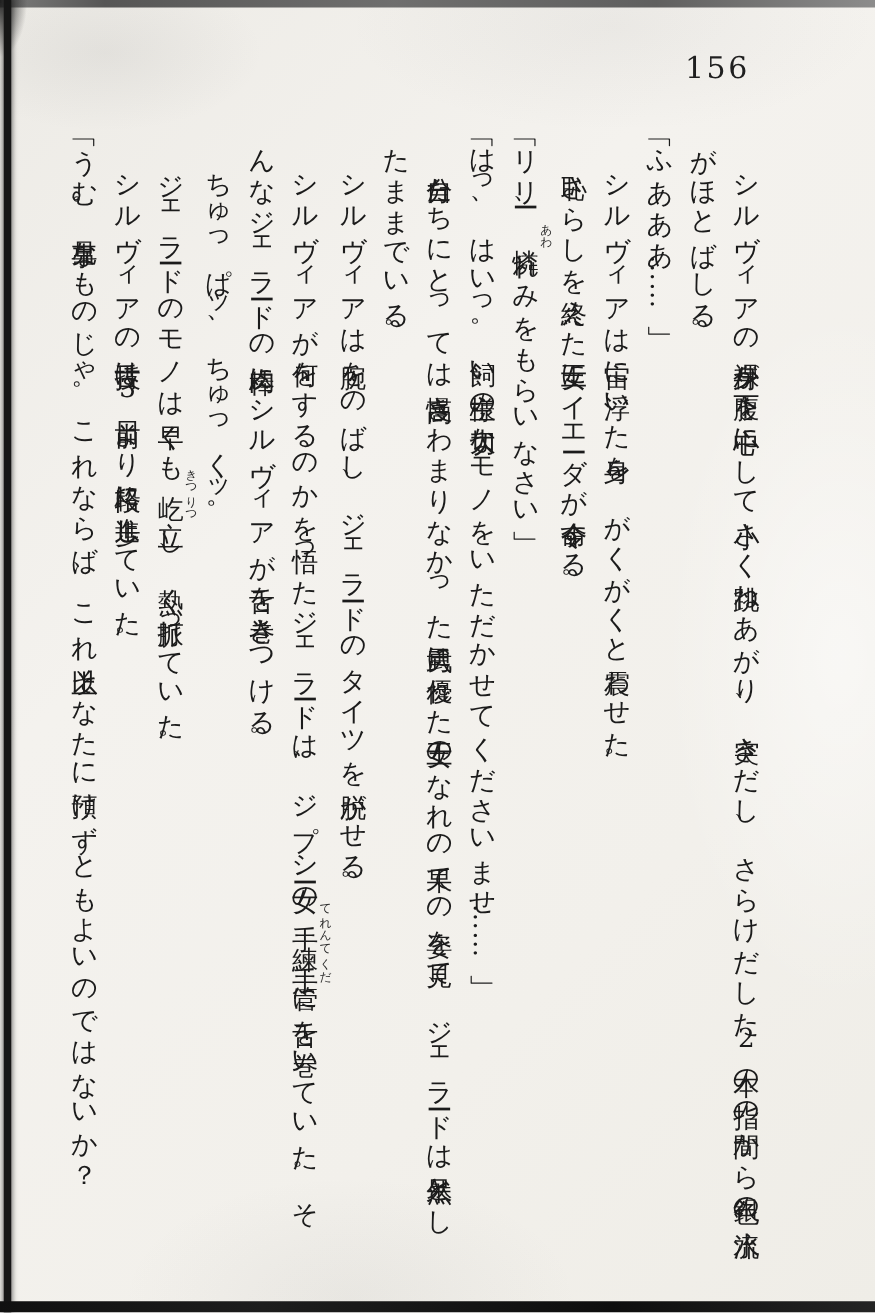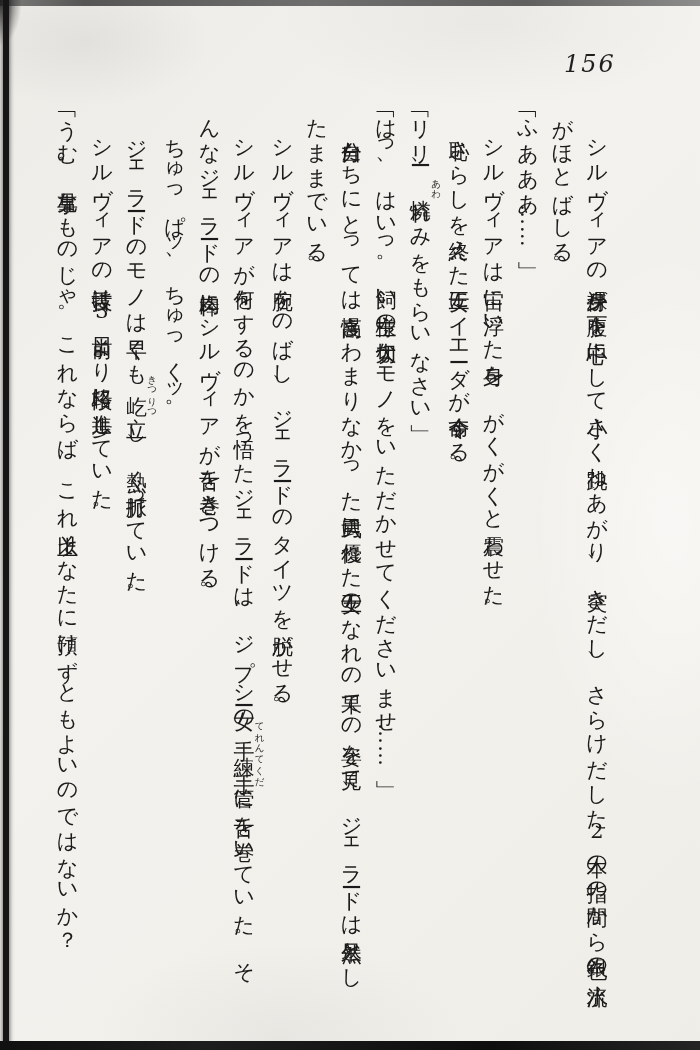--- a/index.html
+++ b/index.html
@@ -32,26 +32,24 @@
     width: 22px; height: 46px;
     background: radial-gradient(ellipse at 0 0, rgba(20,20,20,.9), rgba(20,20,20,0) 70%);
   }
   .edge-bottom {
     position: absolute; bottom: 0; left: 0;
     width: 100%; height: 9px;
     background: linear-gradient(to right, #101010, #1d1d1d 30%, #0e0e0e 70%, #242424);
   }
   .page-number {
     position: absolute;
-    top: 50px; left: 548px;
+    top: 40px; left: 548px;
     font-size: 24px;
-    font-style: italic;
     letter-spacing: 2px;
     color: #1f1f1f;
-    margin-left: 16px;
   }
   .text-block {
     position: absolute;
     top: 104px; right: 86px;
     height: 880px;
     writing-mode: vertical-rl;
     text-orientation: mixed;
     font-size: 21px;
     line-height: 34.5px;
     letter-spacing: 0.8px;

